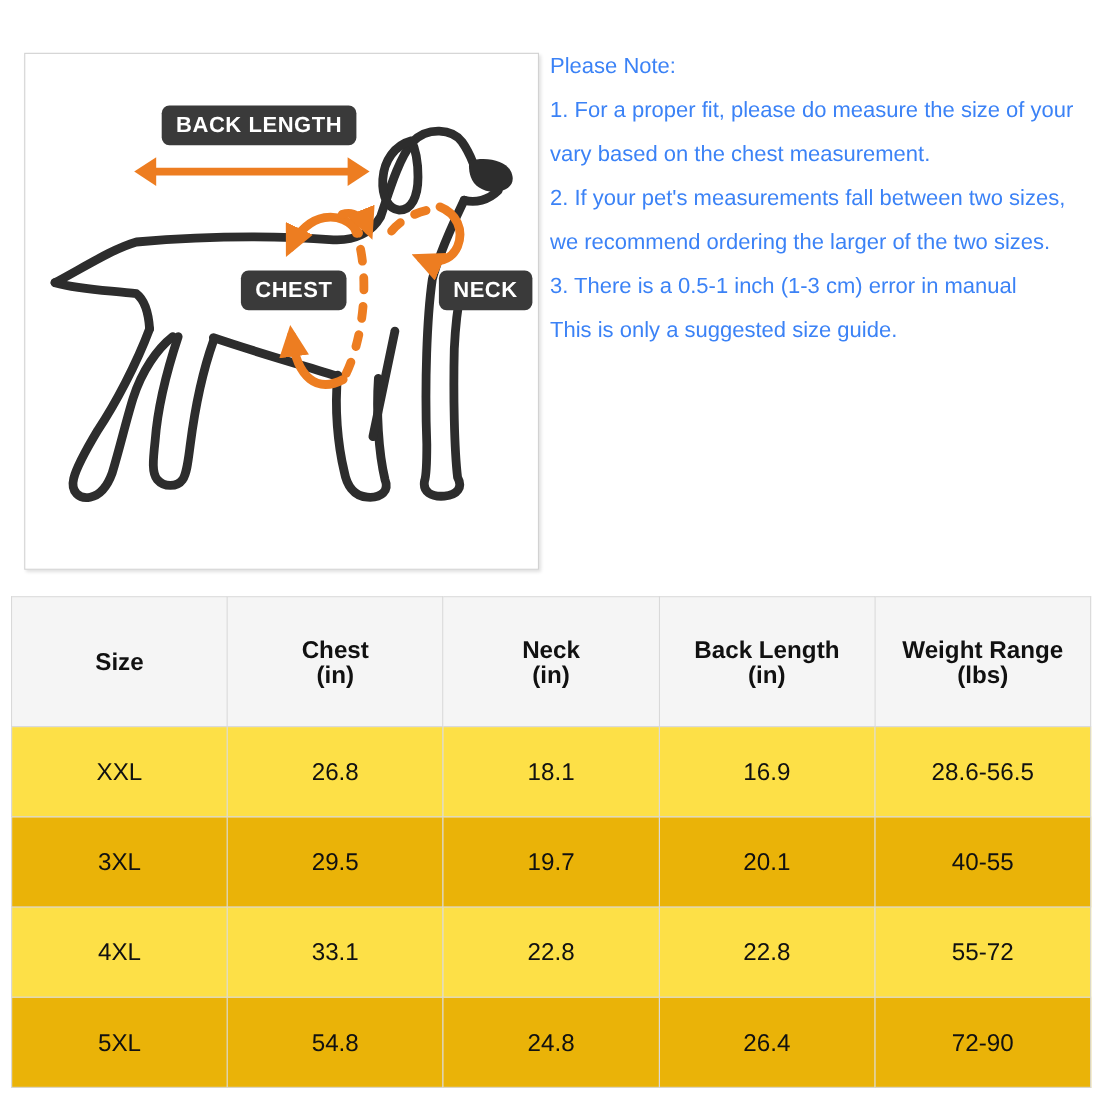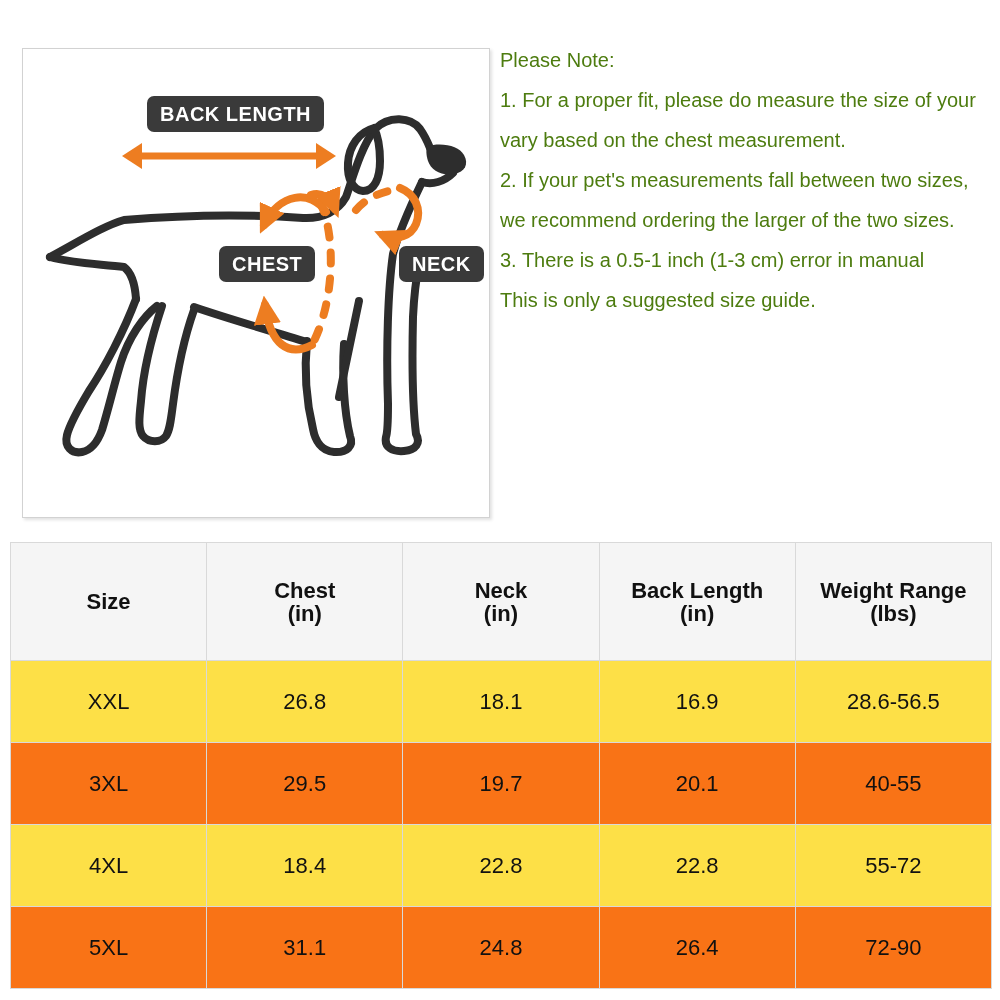--- a/index.html
+++ b/index.html
@@ -17,37 +17,37 @@
     font-size:20px;letter-spacing:.5px;border-radius:7px;
     padding:6px 13px;line-height:24px;white-space:nowrap;
   }
   .lbl-backlength{left:124px;top:47px;}
   .lbl-chest{left:196px;top:197px;}
   .lbl-neck{left:376px;top:197px;}
 
   
   .note{
     position:absolute;left:500px;top:40px;width:498px;
-    font-size:20px;line-height:40px;color:#4d7c0f;
+    font-size:20px;line-height:40px;color:#3b82f6;
   }
   .note div{white-space:nowrap;}
 
   
   .size-chart{
     position:absolute;left:10px;top:542px;width:982px;
     border-collapse:collapse;table-layout:fixed;
     font-size:22px;color:#111;
   }
   .size-chart th,.size-chart td{
     border:1px solid #d9d9d9;text-align:center;vertical-align:middle;
     padding:0;
   }
   .size-chart th{height:117px;background:#f5f5f5;font-weight:bold;line-height:23px;}
   .size-chart td{height:81px;background:#fde047;}
-  .size-chart tr.alt td{background:#f97316;}
+  .size-chart tr.alt td{background:#eab308;}
   .size-chart .unit{display:block;}
   .size-chart .unit:empty{display:none;}
   .size-chart col{width:20%;}
 </style>
 </head>
 <body>
 
 <div class="diagram-box">
   <svg width="466" height="468" viewBox="0 0 466 468">
     <defs>
@@ -160,26 +160,26 @@
     </tr>
     <tr class="alt">
       <td>3XL</td>
       <td>29.5</td>
       <td>19.7</td>
       <td>20.1</td>
       <td>40-55</td>
     </tr>
     <tr>
       <td>4XL</td>
-      <td>18.4</td>
+      <td>33.1</td>
       <td>22.8</td>
       <td>22.8</td>
       <td>55-72</td>
     </tr>
     <tr class="alt">
       <td>5XL</td>
-      <td>31.1</td>
+      <td>54.8</td>
       <td>24.8</td>
       <td>26.4</td>
       <td>72-90</td>
     </tr>
   </tbody>
 </table>
 
 </body></html>

